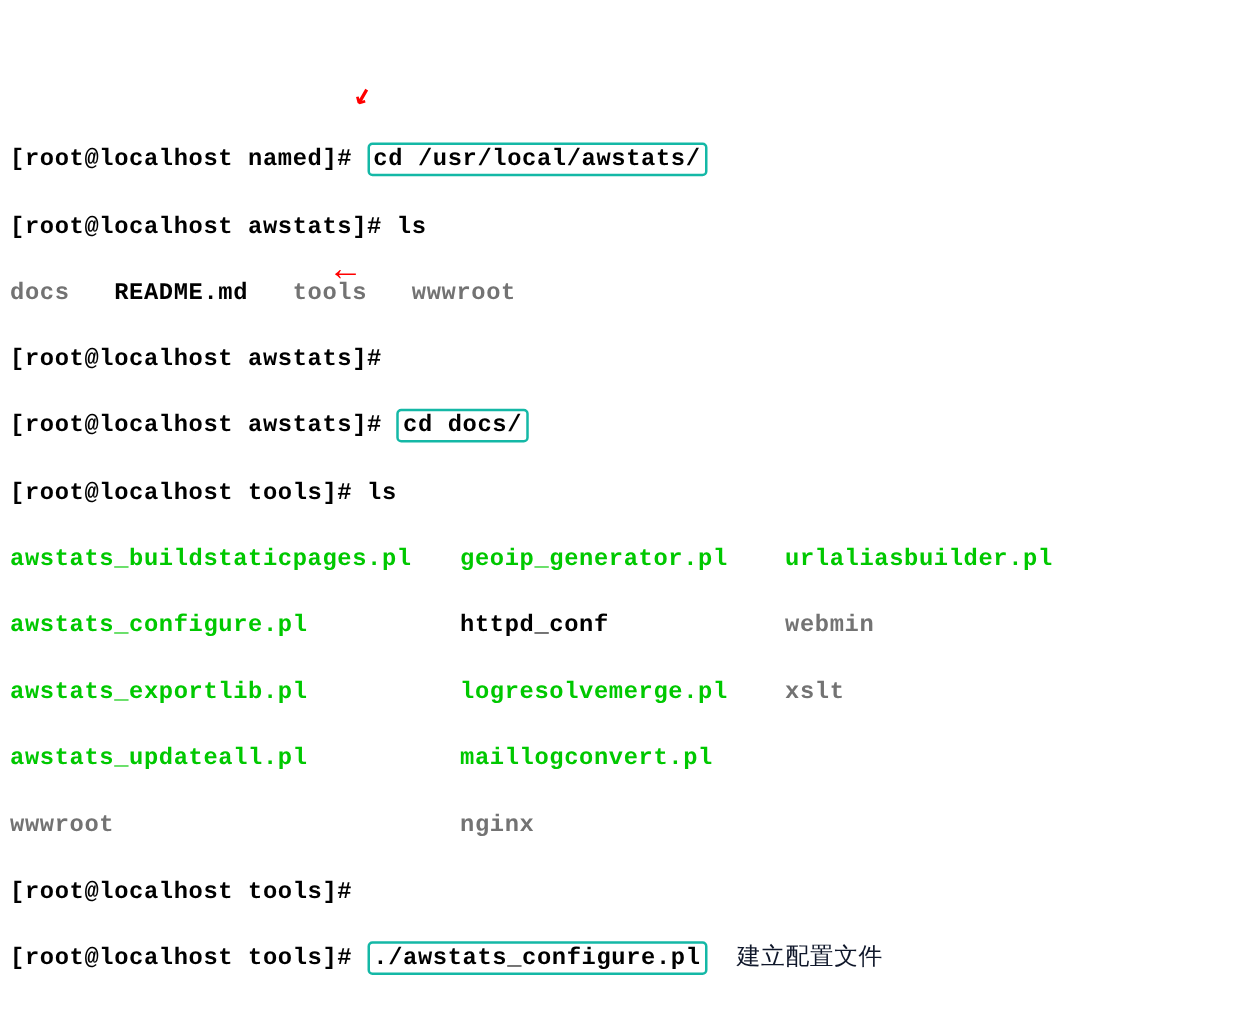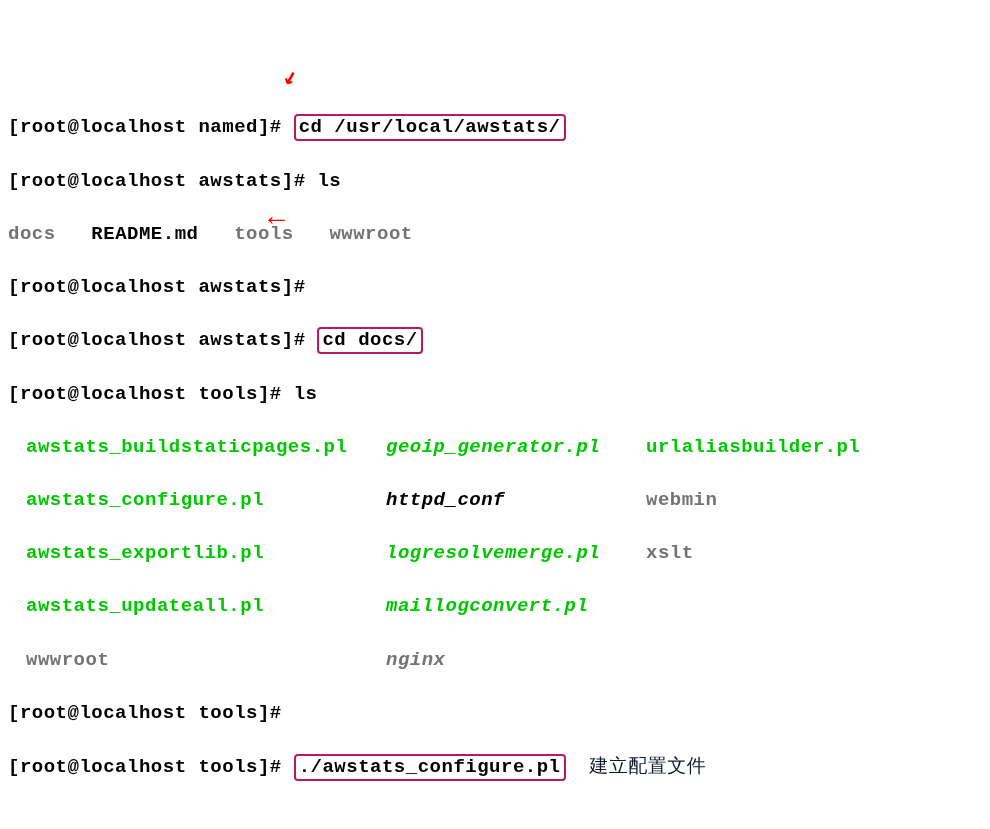--- a/index.html
+++ b/index.html
@@ -12,21 +12,21 @@
       padding: 8px;
       line-height: 1.4;
       letter-spacing: 0.5px;
       white-space: pre;
       position: relative;
     }
     .line { white-space: pre; }
     .blue { color: #737373; }
     .green { color: #00c800; }
     .red-box {
-      border: 2px solid #be185d;
+      border: 2px solid #14b8a6;
       border-radius: 4px;
       padding: 0 3px;
       display: inline-block;
       line-height: 1.2;
     }
     .red-text {
       color: #0f172a;
       font-family: 'SimSun', 'Microsoft YaHei', sans-serif;
       font-weight: normal;
       font-size: 19px;
@@ -39,22 +39,22 @@
       font-size: 24px;
       transform: rotate(-15deg);
     }
     .arrow2 {
       position: absolute;
       left: 268px;
       top: 198px;
       color: #ff0000;
       font-size: 28px;
     }
-    .col1 { display: inline-block; width: 360px; margin-left: 18px; }
-    .col2 { display: inline-block; width: 260px; font-style: italic; }
+    .col1 { display: inline-block; width: 360px; }
+    .col2 { display: inline-block; width: 260px; }
   </style>
 </head>
 <body>
 
 
 
 <div class="line"><span>[root@localhost named]# </span><span class="red-box">cd /usr/local/awstats/</span></div>
 <div class="line"><span>[root@localhost awstats]# </span><span>ls</span></div>
 <div class="line"><span class="blue">docs</span>   <span>README.md</span>   <span class="blue">tools</span>   <span class="blue">wwwroot</span></div>
 <div class="line"><span>[root@localhost awstats]# </span></div>

